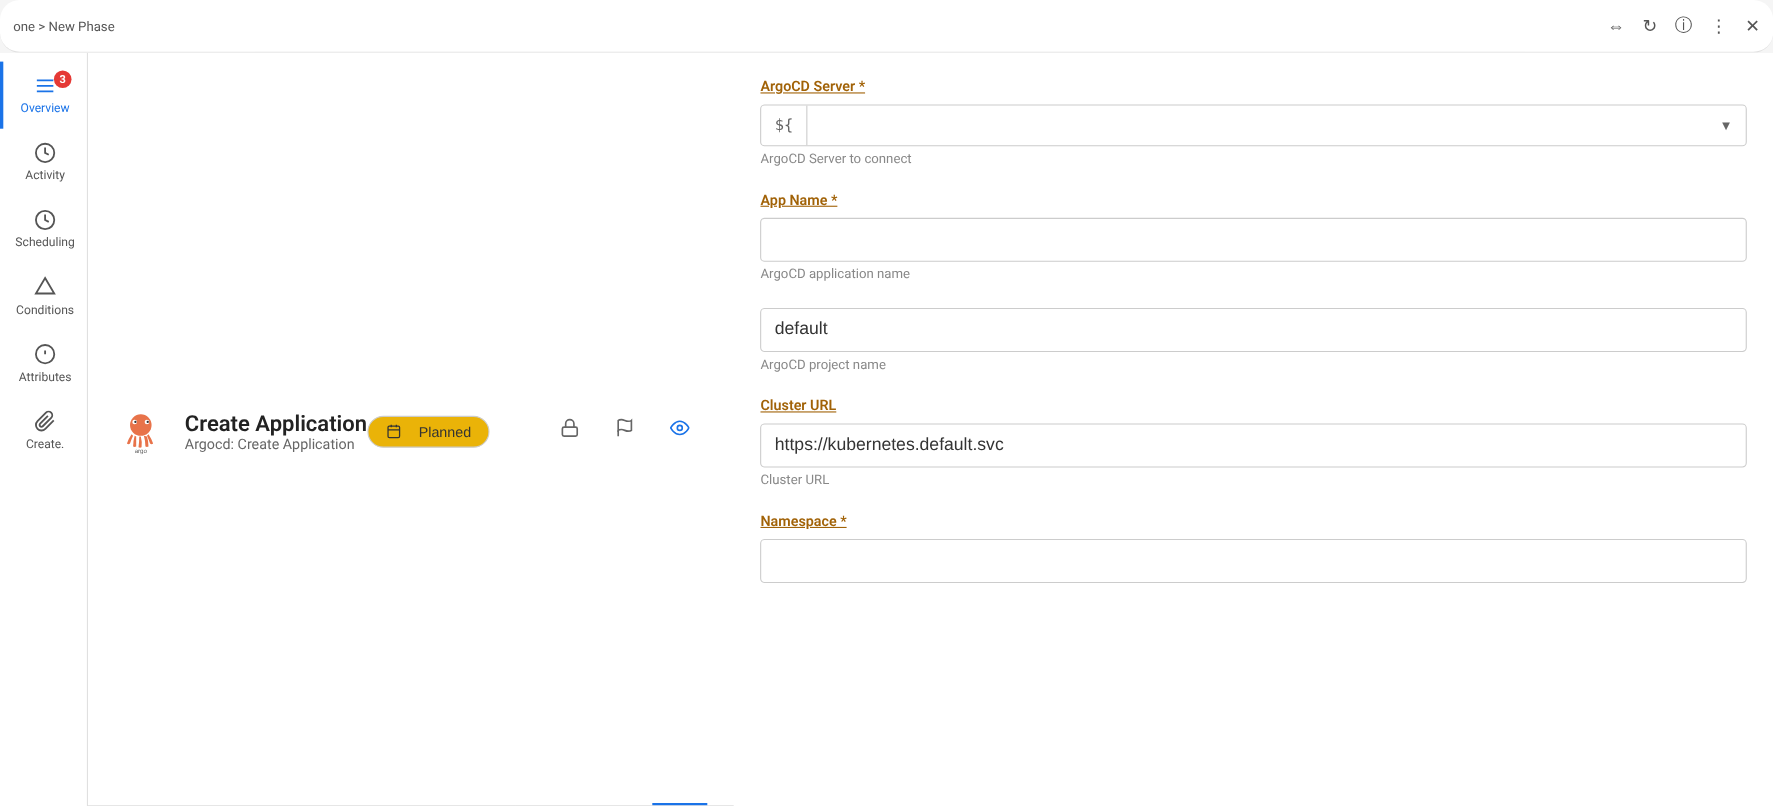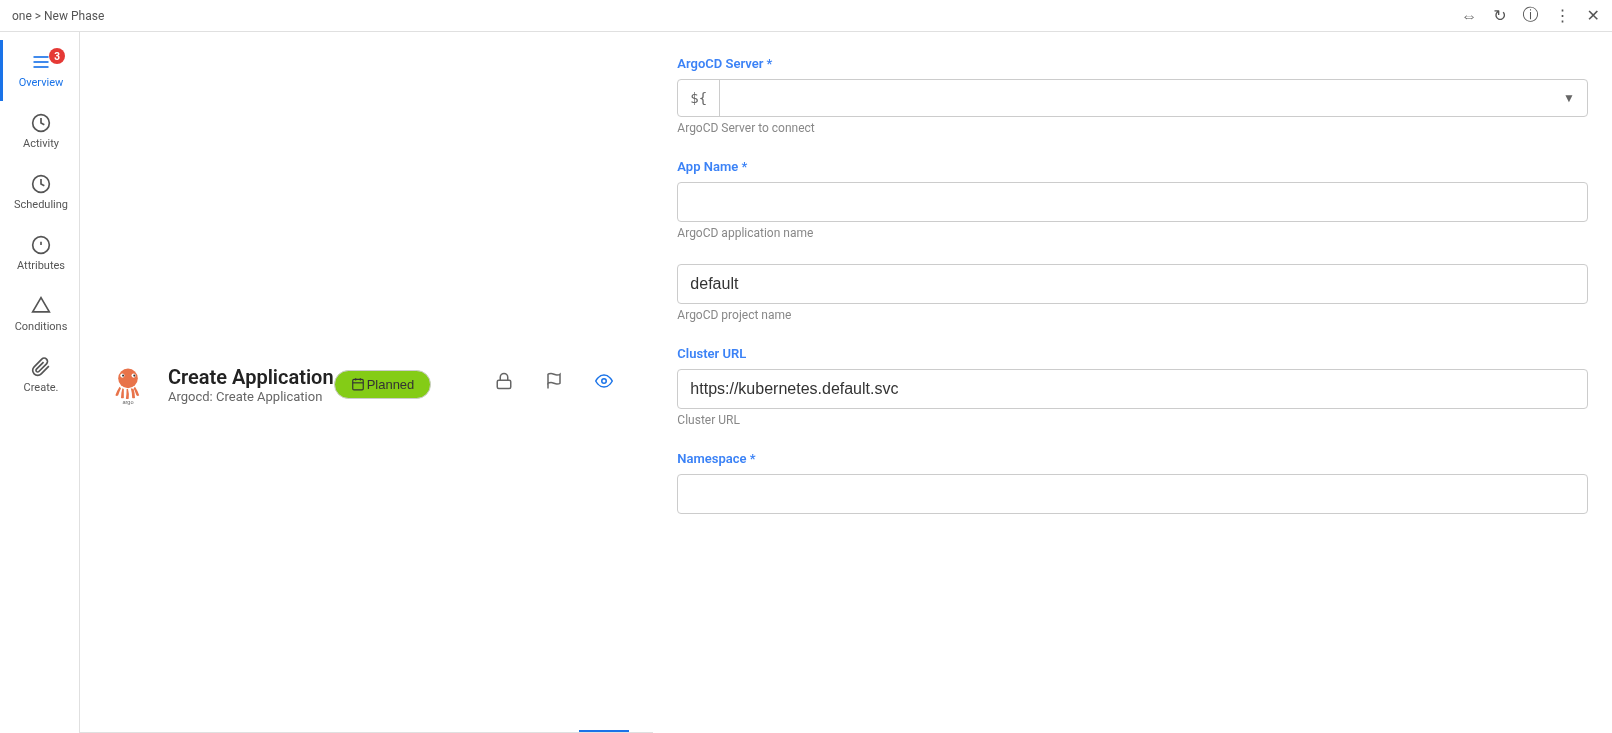--- a/index.html
+++ b/index.html
@@ -7,28 +7,29 @@
       font-family: -apple-system, BlinkMacSystemFont, 'Segoe UI', Roboto, sans-serif;
       background: #f5f5f5;
       height: 733px;
       overflow: hidden;
       display: flex;
       flex-direction: column;
     }
 
     
     .top-bar {
-      height: 32px;
+      height: 48px;
       background: #fff;
       border-bottom: 1px solid #e0e0e0;
       display: flex;
       align-items: center;
       justify-content: space-between;
       padding: 0 12px;
       flex-shrink: 0;
+      border-radius: 18px;
     }
     .top-bar-breadcrumb {
       font-size: 12px;
       color: #555;
     }
     .top-bar-actions {
       display: flex;
       align-items: center;
       gap: 16px;
     }
@@ -144,28 +145,28 @@
       font-weight: 600;
       color: #222;
     }
     .app-title-sub {
       font-size: 13px;
       color: #666;
     }
     .planned-btn {
       display: flex;
       align-items: center;
-      gap: 2px;
+      gap: 16px;
       border: 1px solid #ccc;
       border-radius: 20px;
       padding: 6px 16px;
       font-size: 13px;
       color: #333;
       cursor: pointer;
-      background: #84cc16;
+      background: #eab308;
     }
 
     
     .tab-bar {
       display: flex;
       padding: 0 24px;
       border-bottom: 1px solid #e0e0e0;
       flex-shrink: 0;
     }
     .tab-item {
@@ -187,23 +188,24 @@
       flex: 1;
       overflow-y: auto;
       padding: 24px 24px;
     }
     .form-group {
       margin-bottom: 24px;
     }
     .form-label {
       font-size: 13px;
       font-weight: 600;
-      color: #3b82f6;
+      color: #a16207;
       margin-bottom: 8px;
       display: block;
+      text-decoration: underline;
     }
     .form-hint {
       font-size: 12px;
       color: #888;
       margin-top: 4px;
     }
     .form-input {
       width: 100%;
       border: 1px solid #ccc;
       border-radius: 4px;
@@ -295,35 +297,35 @@
           <circle cx="12" cy="12" r="10"></circle>
           <polyline points="12 6 12 12 16 14"></polyline>
         </svg>
       </div>
       <span class="sidebar-label">Scheduling</span>
     </div>
 
     <div class="sidebar-item">
       <div class="sidebar-icon">
         <svg width="20" height="20" viewBox="0 0 24 24" fill="none" stroke="currentColor" stroke-width="2">
+          <polygon points="12 2 22 19 2 19"></polygon>
+        </svg>
+      </div>
+      <span class="sidebar-label">Conditions</span>
+    </div>
+
+    <div class="sidebar-item">
+      <div class="sidebar-icon">
+        <svg width="20" height="20" viewBox="0 0 24 24" fill="none" stroke="currentColor" stroke-width="2">
           <circle cx="12" cy="12" r="10"></circle>
           <line x1="12" y1="8" x2="12" y2="12"></line>
           <line x1="12" y1="16" x2="12.01" y2="16"></line>
         </svg>
       </div>
       <span class="sidebar-label">Attributes</span>
-    </div>
-
-    <div class="sidebar-item">
-      <div class="sidebar-icon">
-        <svg width="20" height="20" viewBox="0 0 24 24" fill="none" stroke="currentColor" stroke-width="2">
-          <polygon points="12 2 22 19 2 19"></polygon>
-        </svg>
-      </div>
-      <span class="sidebar-label">Conditions</span>
     </div>
 
     <div class="sidebar-item">
       <div class="sidebar-icon">
         <svg width="20" height="20" viewBox="0 0 24 24" fill="none" stroke="currentColor" stroke-width="2">
           <path d="M21.44 11.05l-9.19 9.19a6 6 0 01-8.49-8.49l9.19-9.19a4 4 0 015.66 5.66l-9.2 9.19a2 2 0 01-2.83-2.83l8.49-8.48"></path>
         </svg>
       </div>
       <span class="sidebar-label">Create.</span>
     </div>

